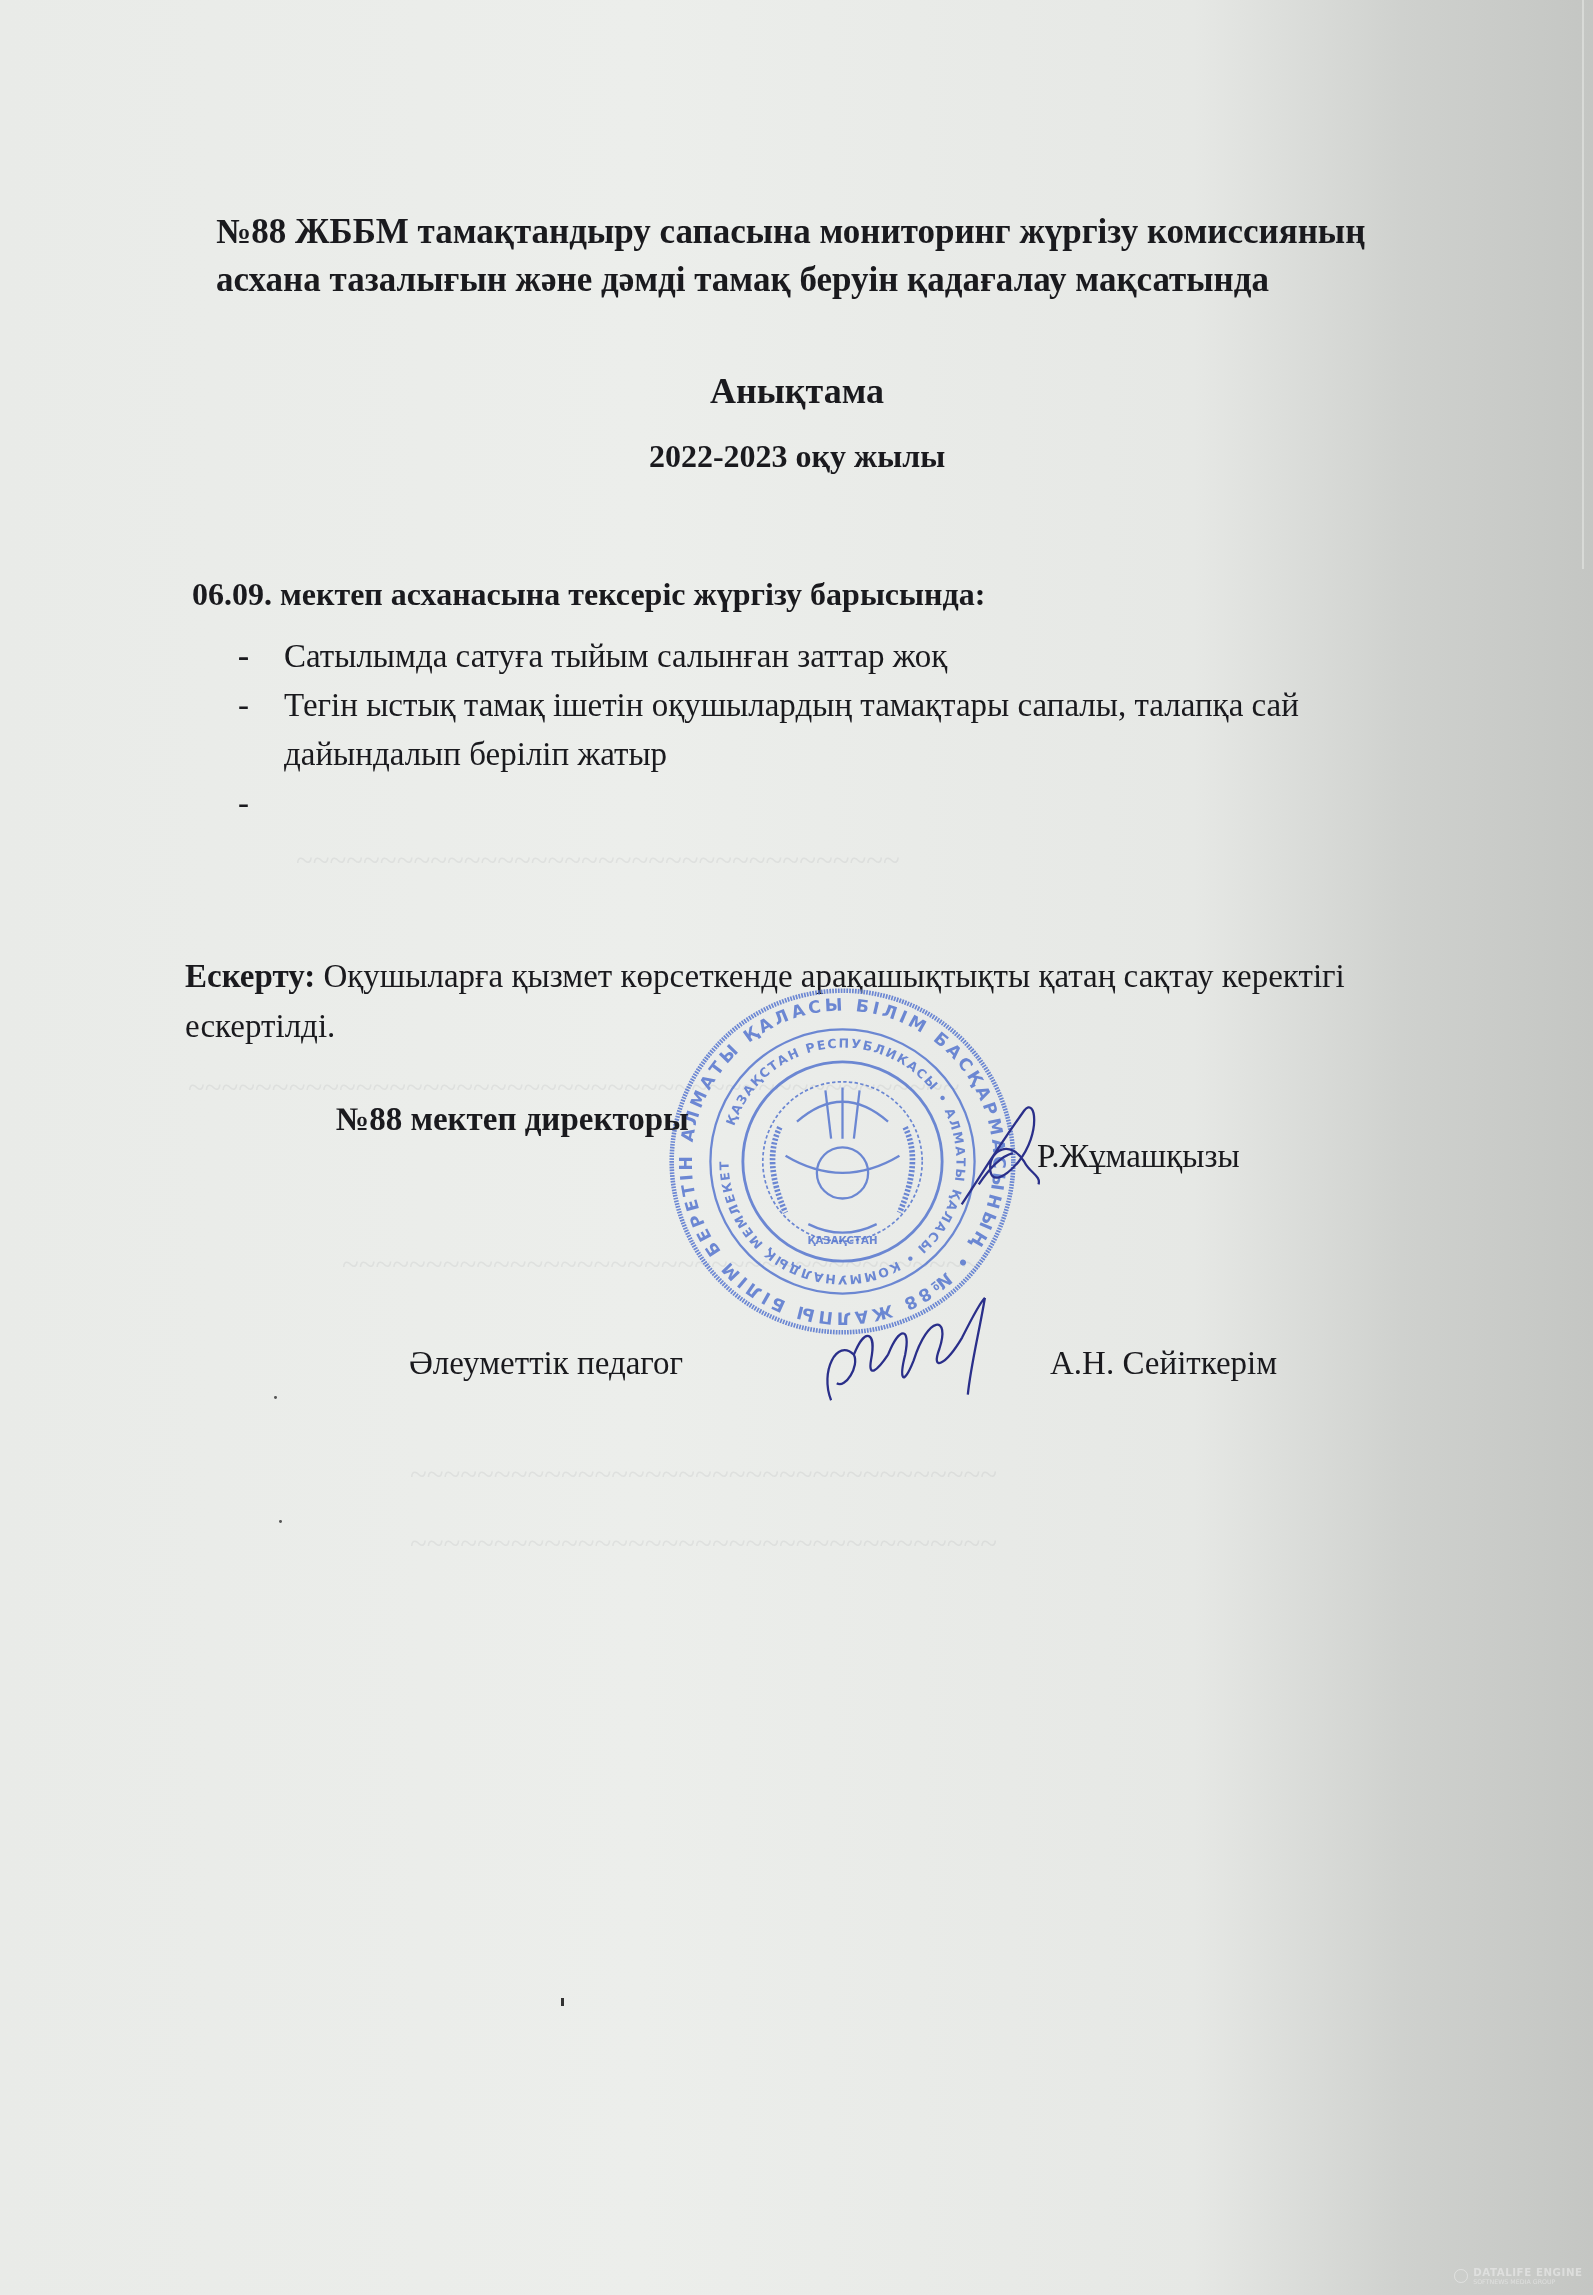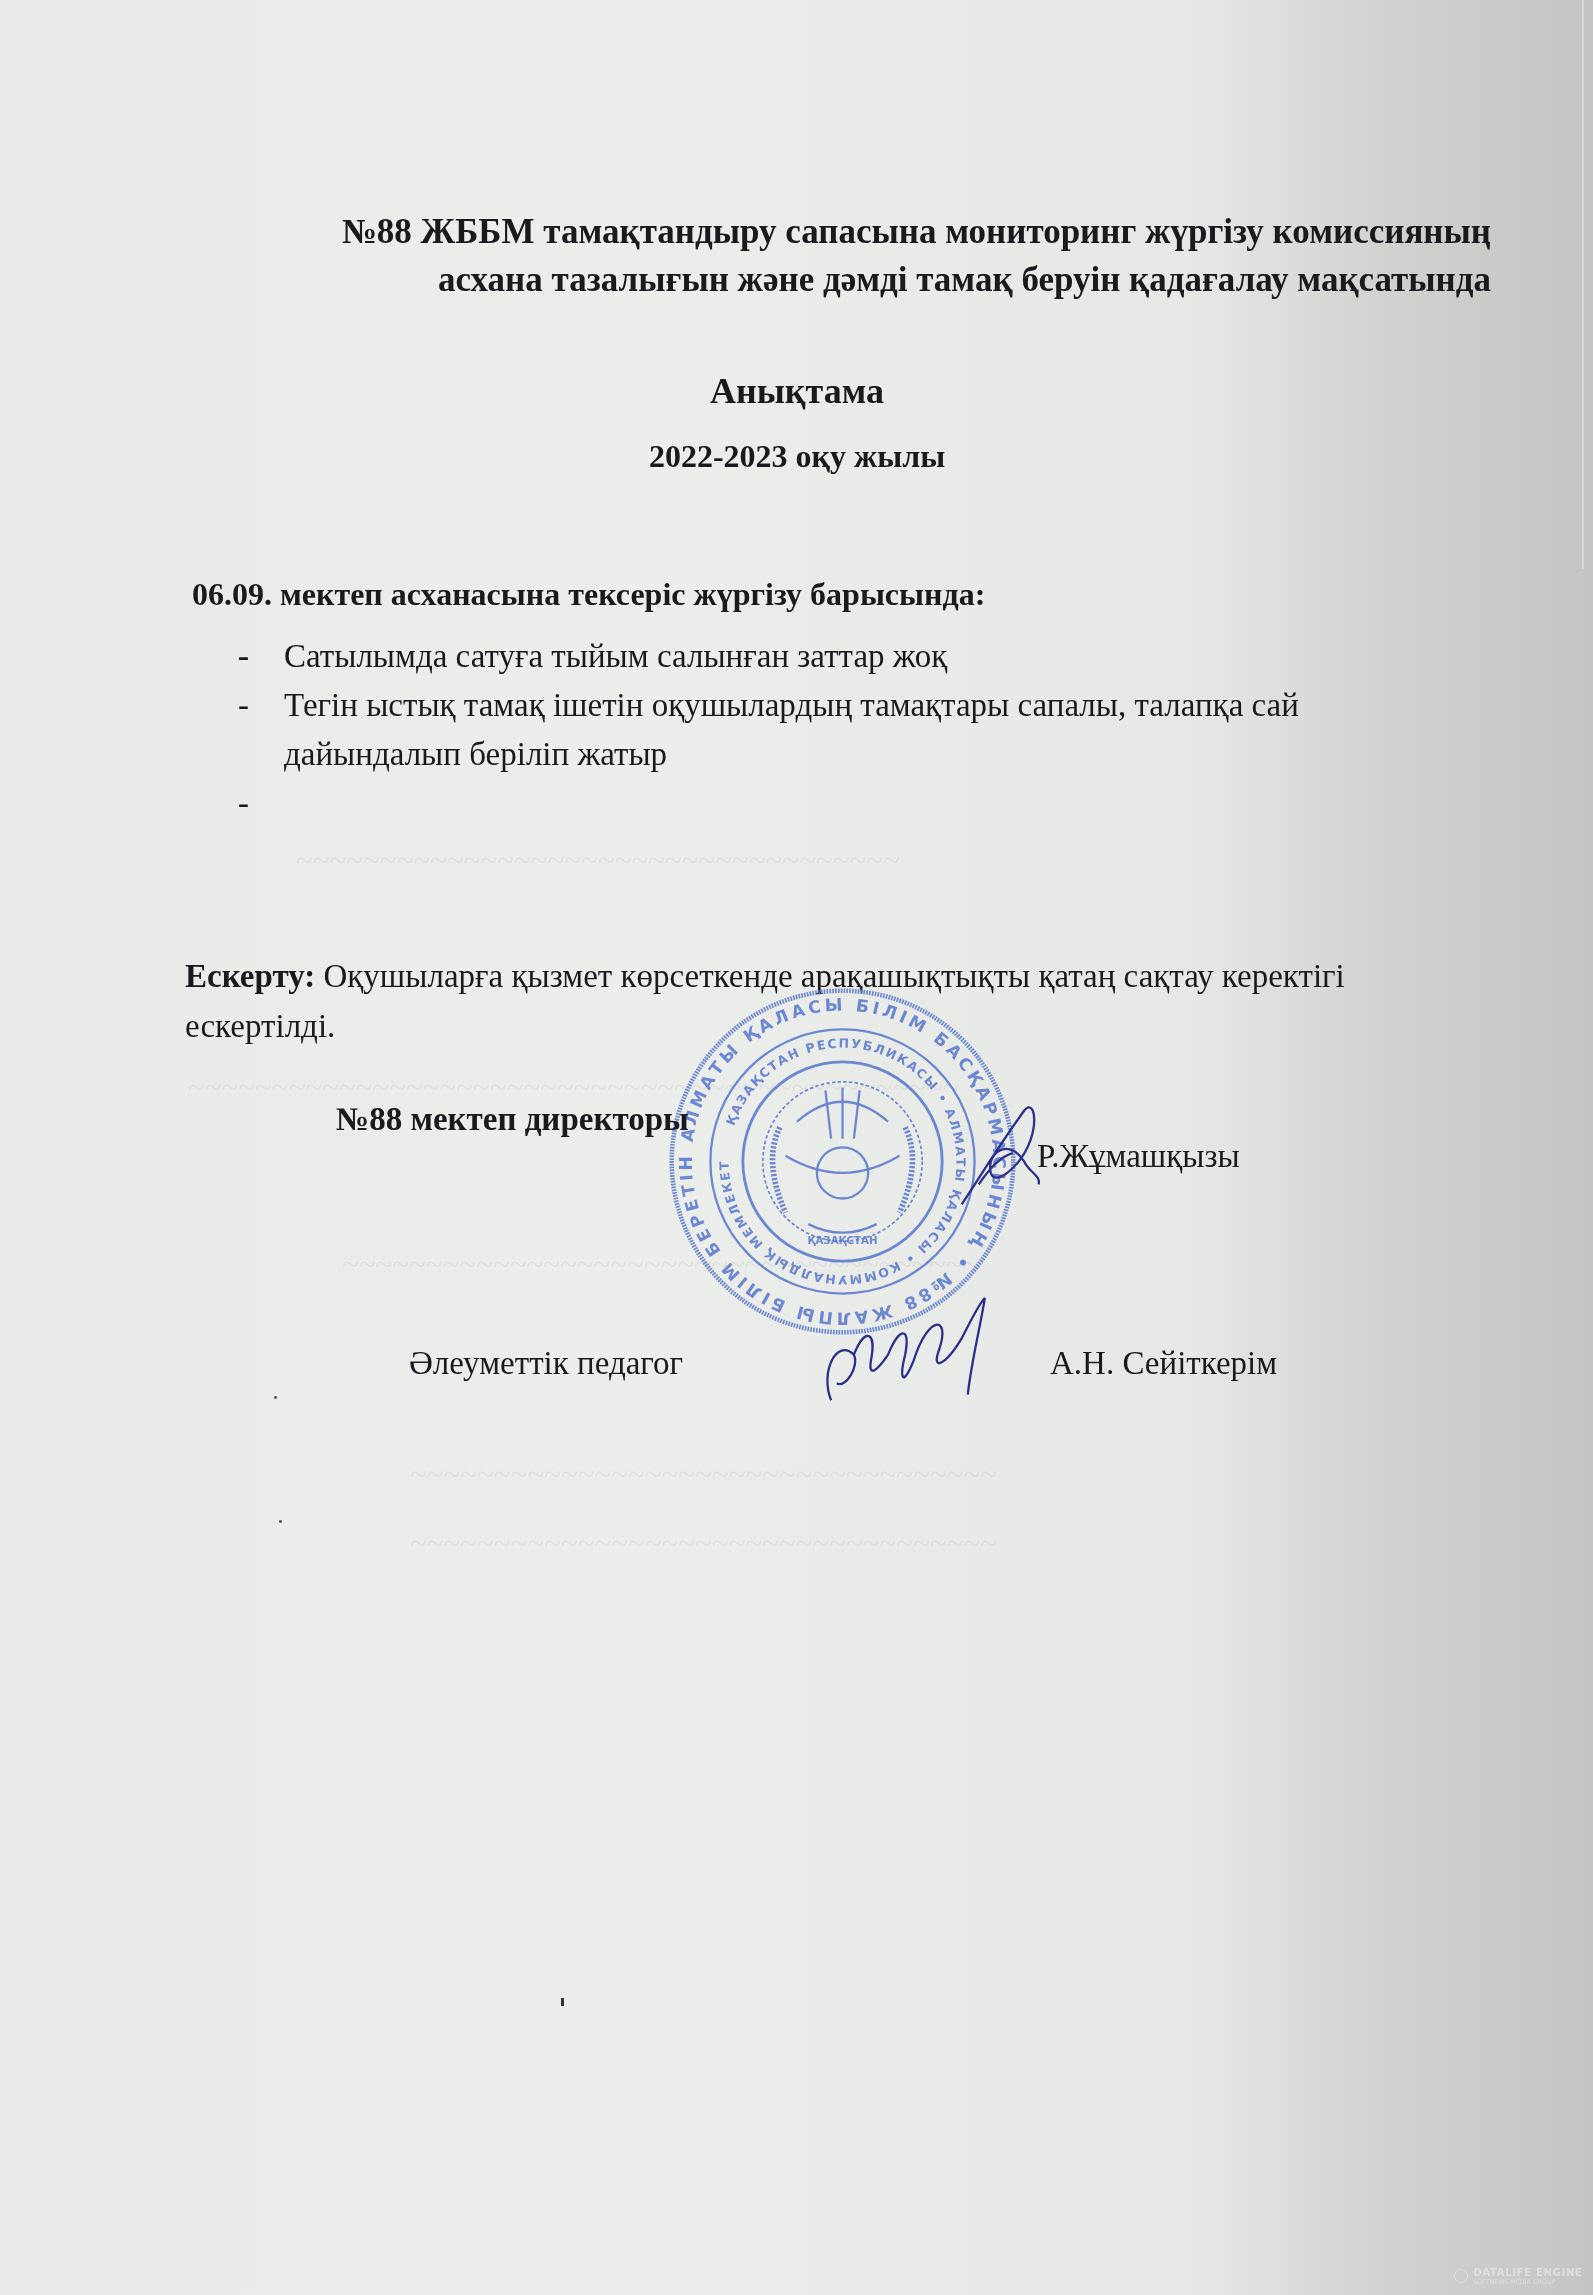--- a/index.html
+++ b/index.html
@@ -4,21 +4,21 @@
 <style>
   html, body { margin:0; padding:0; }
   body {
     width:1594px; height:2295px; position:relative; overflow:hidden;
     background: linear-gradient(90deg, #e9ebe8 0%, #eceeeb 40%, #e6e8e5 75%, #cfd1ce 88%, #c4c6c3 100%);
     font-family: "Liberation Serif", "DejaVu Serif", serif;
     color:#1a1a1e;
   }
   .page-edge { position:absolute; top:0; right:10.2px; width:1.7px; height:569px; background:#d8dad7; }
   .ghost { position:absolute; color:rgba(60,60,70,0.07); font-size:31px; }
-  .title-block { position:absolute; top:208px; left:216px; width:1275px; text-align:right; }
+  .title-block { position:absolute; top:208px; left:216px; width:1275px; text-align:left; }
   .title-line { font-weight:bold; font-size:35px; line-height:48px; }
   .doc-title { position:absolute; top:370px; left:0; width:1594px; text-align:center; font-weight:bold; font-size:36px; }
   .doc-year { position:absolute; top:438px; left:0; width:1594px; text-align:center; font-weight:bold; font-size:32px; }
   .section-head { position:absolute; top:576px; left:192px; font-weight:bold; font-size:32px; }
   .bullets { position:absolute; top:632px; left:238px; width:1230px; margin:0; padding:0; list-style:none; font-size:33px; line-height:49px; }
   .bullets li { position:relative; padding-left:46px; }
   .bullets li .dash { position:absolute; left:0; top:0; }
   .note { position:absolute; top:951px; left:185px; width:1253px; font-size:33px; line-height:50px; }
   .note b { font-weight:bold; }
   .sig-row { position:absolute; font-size:33px; }

